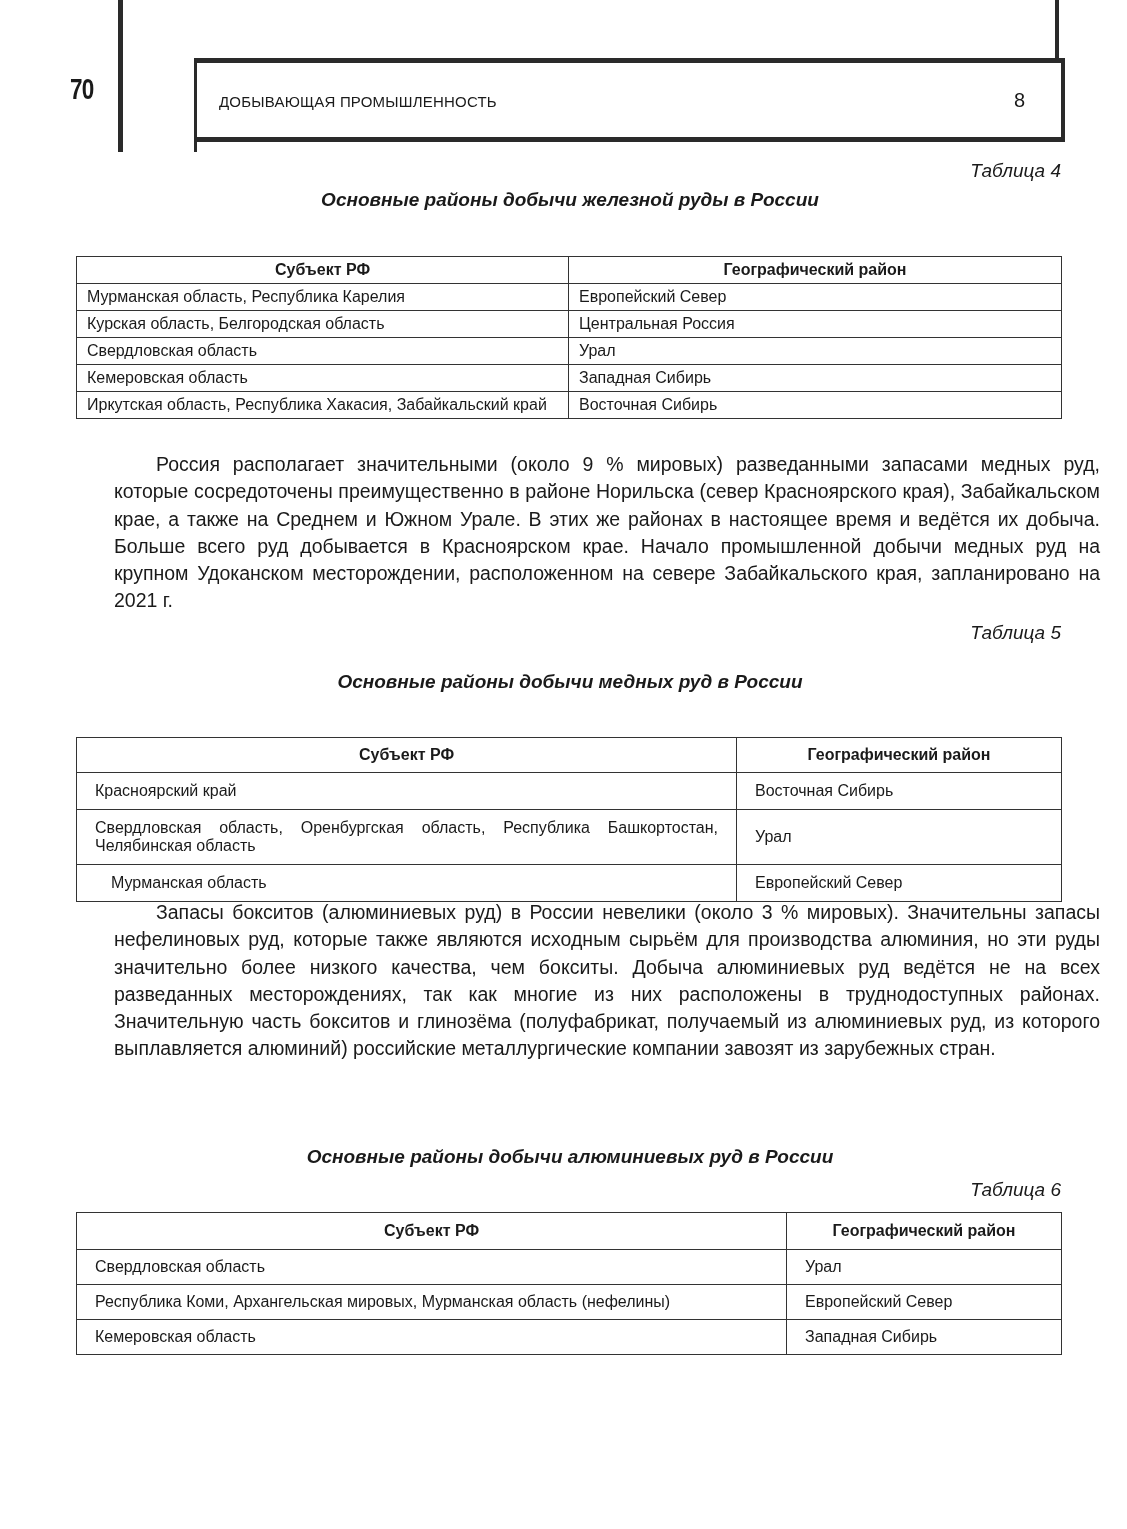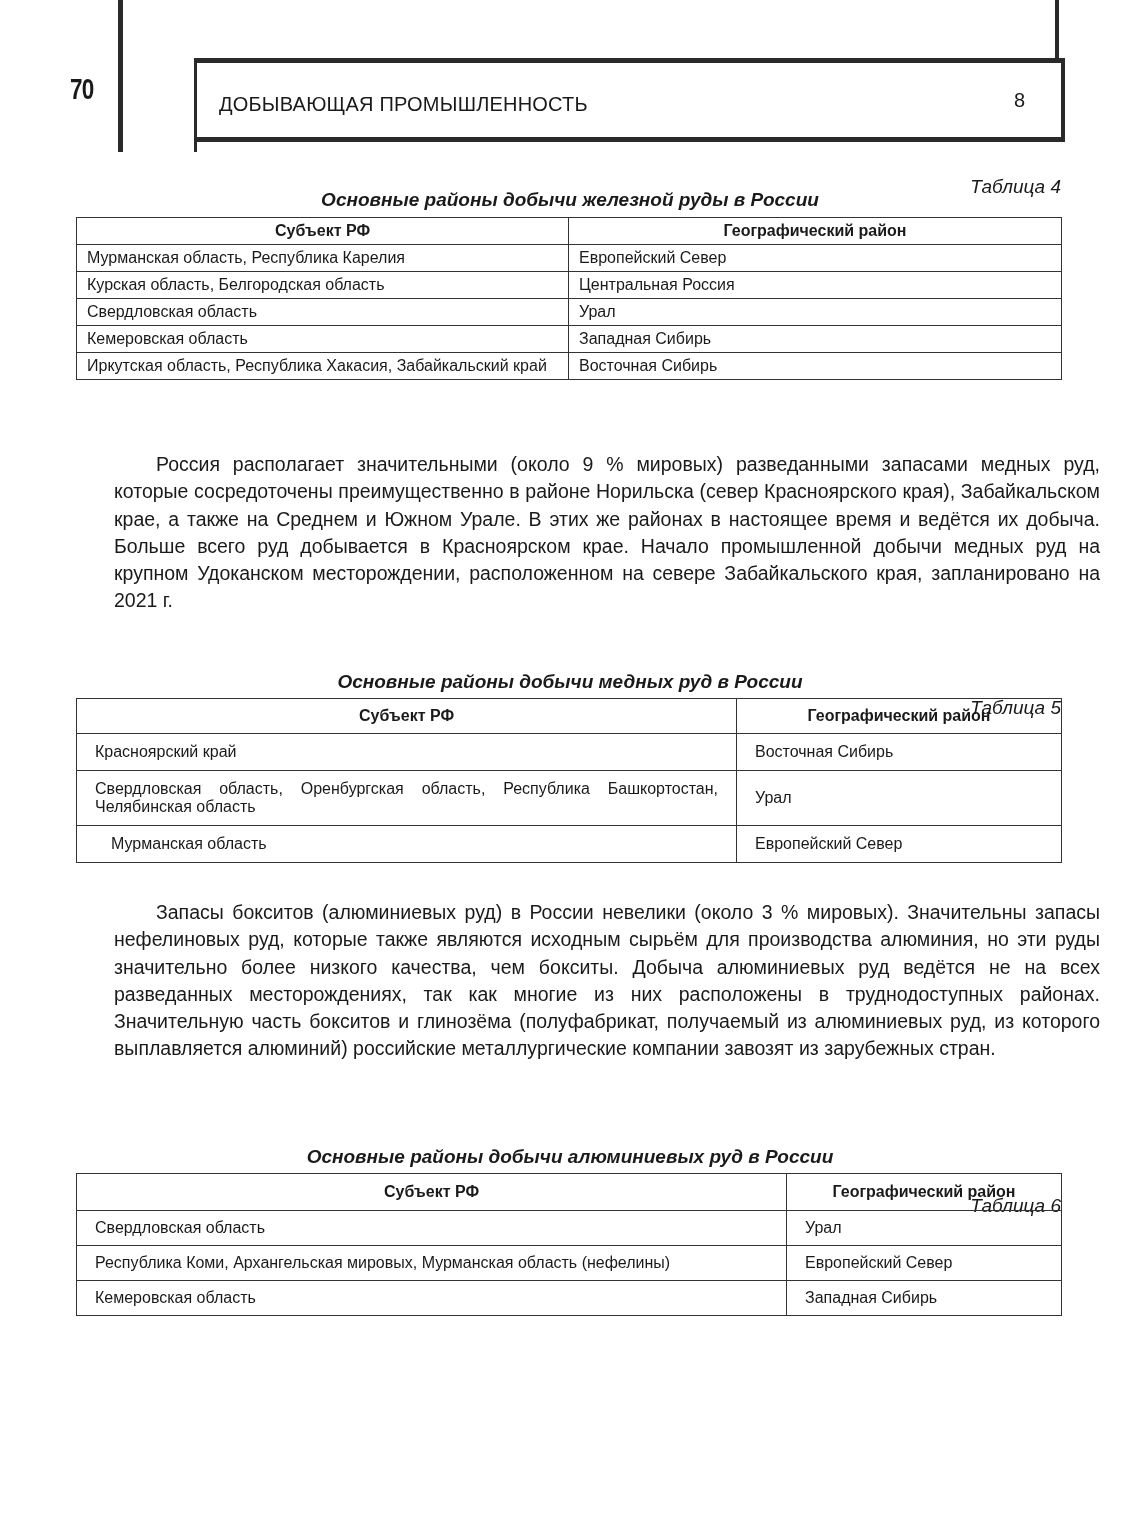--- a/index.html
+++ b/index.html
@@ -5,26 +5,26 @@
   html, body { margin: 0; padding: 0; }
   body {
     width: 1127px; height: 1529px; background: #ffffff; position: relative;
     font-family: "Liberation Sans", sans-serif; color: #1a1a1a; overflow: hidden;
   }
   .vline-left { position: absolute; left: 118px; top: 0; width: 5px; height: 152px; background: #2a2a2a; }
   .page-num { position: absolute; left: 70px; top: 72px; font-size: 30px; font-weight: 700; letter-spacing: -1px; transform: scaleX(0.75); transform-origin: left; }
   .header-box { position: absolute; left: 194px; top: 58px; width: 864px; height: 74px; border-top: 5px solid #2a2a2a; border-bottom: 5px solid #2a2a2a; border-left: 3px solid #2a2a2a; border-right: 4px solid #2a2a2a; }
   .header-rail-right { position: absolute; left: 1055px; top: 0; width: 4px; height: 62px; background: #2a2a2a; }
   .header-rail-left { position: absolute; left: 194px; top: 130px; width: 3px; height: 22px; background: #2a2a2a; }
-  .header-title { position: absolute; left: 22px; top: 30px; font-size: 20px; letter-spacing: 0.2px; }
+  .header-title { position: absolute; left: 22px; top: 30px; font-size: 15px; letter-spacing: 0.2px; }
   .header-chapter { position: absolute; right: 36px; top: 26px; font-size: 20px; }
 
-  .tbl-label { position: absolute; right: 66px; font-size: 19px; font-style: italic; margin-top: 16px; }
+  .tbl-label { position: absolute; right: 66px; font-size: 19px; font-style: italic; }
   .tbl-title { position: absolute; left: 0; width: 1140px; text-align: center; font-size: 19px; font-weight: 700; font-style: italic; }
-  table { position: absolute; border-collapse: collapse; font-size: 16px; }
+  table { position: absolute; border-collapse: collapse; font-size: 16px; margin-top: 39px; }
   table td, table th { border: 1.5px solid #333; padding: 4px 10px; vertical-align: top; text-align: left; font-weight: normal; }
   table th { font-weight: 700; text-align: center; font-size: 16px; }
   .para { position: absolute; left: 76px; width: 986px; font-size: 19.5px; line-height: 27.3px; text-align: justify; text-indent: 42px; margin-left: 38px; }
 </style>
 </head>
 <body>
 
 <div class="vline-left"></div>
 <div class="page-num">70</div>
 <div class="header-rail-right"></div>
@@ -64,21 +64,21 @@
   </tr>
   <tr>
     <td style="text-align:justify">Иркутская область, Республика Хакасия, Забайкаль­ский край</td>
     <td>Восточная Сибирь</td>
   </tr>
 </tbody>
   </table>
 
 <div class="para" style="top:451px">Россия располагает значительными (около 9 % мировых) разведанными запасами медных руд, которые сосредоточены преимущественно в районе Норильска (север Красноярского края), Забайкальском крае, а также на Среднем и Южном Урале. В этих же районах в настоящее время и ведётся их добыча. Больше всего руд добывается в Красноярском крае. Начало промышленной добычи медных руд на крупном Удоканском месторождении, расположенном на севере Забайкальского края, запланировано на 2021 г.</div>
 
-<div class="tbl-label" style="top:681px">Таблица 5</div>
+<div class="tbl-label" style="top:622px">Таблица 5</div>
 <div class="tbl-title" style="top:671px">Основные районы добычи медных руд в России</div>
 <table style="left:76px; top:698px; width:986px;">
   <colgroup>
       <col style="width:660px">
       <col>
     </colgroup>
   <tbody>
       <tr>
     <th style="padding:8px 10px">Субъект РФ</th>
     <th style="padding:8px 10px">Географический район</th>

